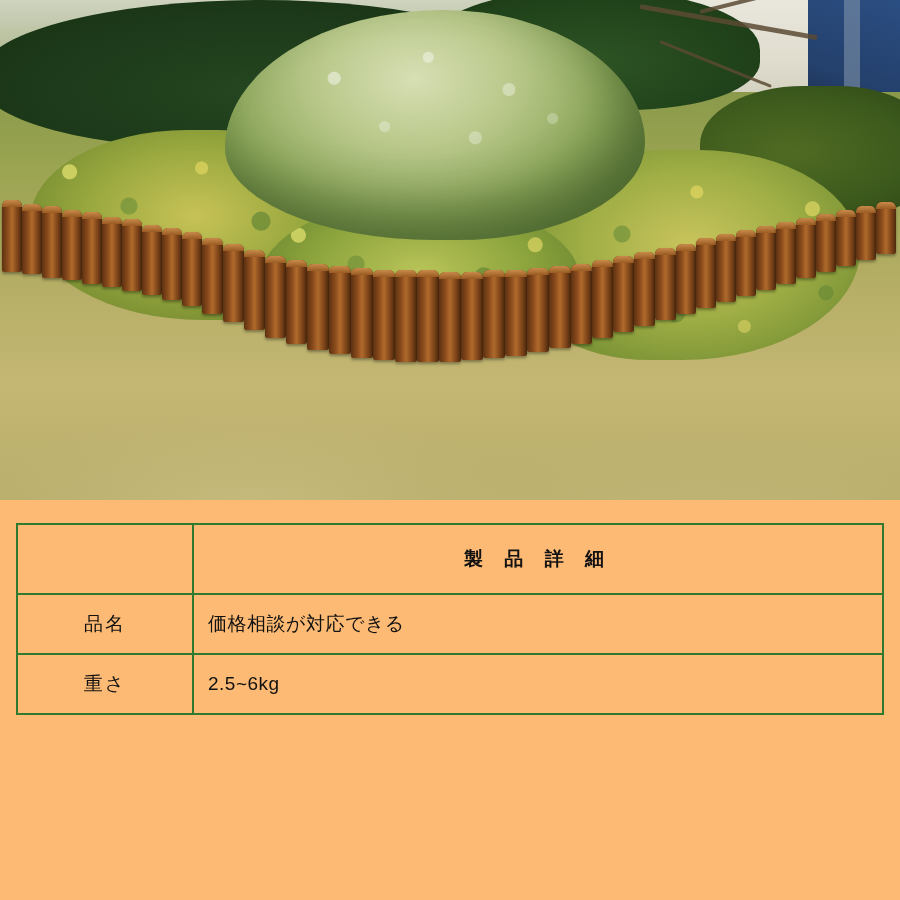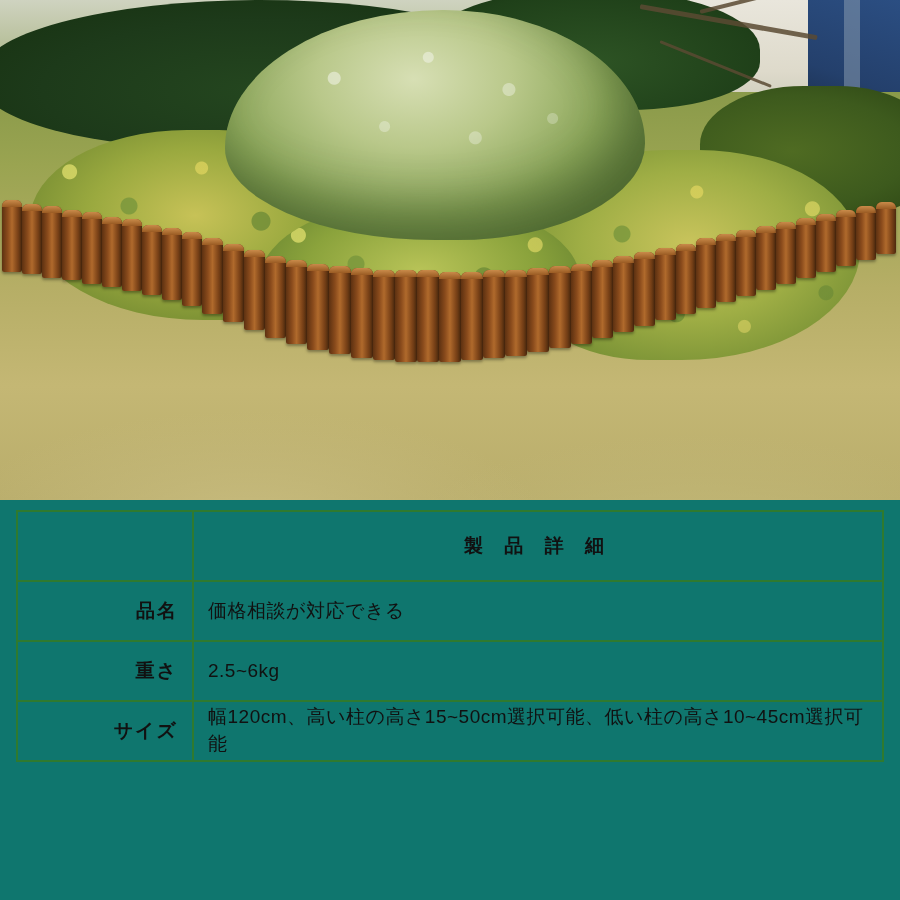--- a/index.html
+++ b/index.html
@@ -193,22 +193,22 @@
     border-radius: 6px 6px 0 0;
   }
 
   
   .spec-wrap {
     position: absolute;
     left: 0;
     top: 500px;
     width: 900px;
     height: 400px;
-    background: #0f766e;
-    padding: 10px 16px 12px 16px;
+    background: #fdba74;
+    padding: 23px 16px 12px 16px;
     box-sizing: border-box;
   }
   table.spec {
     width: 868px;
     border-collapse: collapse;
     table-layout: fixed;
     border: 2px solid #2f7a2f;
   }
   table.spec td {
     border: 2px solid #2f7a2f;
@@ -222,24 +222,24 @@
     text-align: center;
     font-size: 30px;
     font-weight: 700;
     letter-spacing: 8px;
     height: 68px;
     color: #111111;
   }
   td.label {
     width: 146px;
     font-size: 21px;
-    font-weight: 700;
+    font-weight: 400;
     letter-spacing: 2px;
     height: 58px;
-    text-align: right;
+    text-align: center;
     padding-left: 30px;
   }
   td.value {
     font-size: 19px;
     letter-spacing: .5px;
   }
   tr.title-row td.spacer-a { width: 146px; border-right: 2px solid #2f7a2f; }
 </style>
 </head>
 <body>
@@ -332,21 +332,17 @@
           <td class="title-cell">製 品 詳 細</td>
         </tr>
         <tr>
           <td class="label">品名</td>
           <td class="value">価格相談が対応できる</td>
         </tr>
         <tr>
           <td class="label">重さ</td>
           <td class="value">2.5~6kg</td>
         </tr>
-        <tr>
-          <td class="label">サイズ</td>
-          <td class="value">幅120cm、高い柱の高さ15~50cm選択可能、低い柱の高さ10~45cm選択可能</td>
-        </tr>
       </tbody>
     </table>
   </div>
 
 </div>
 
 </body></html>

